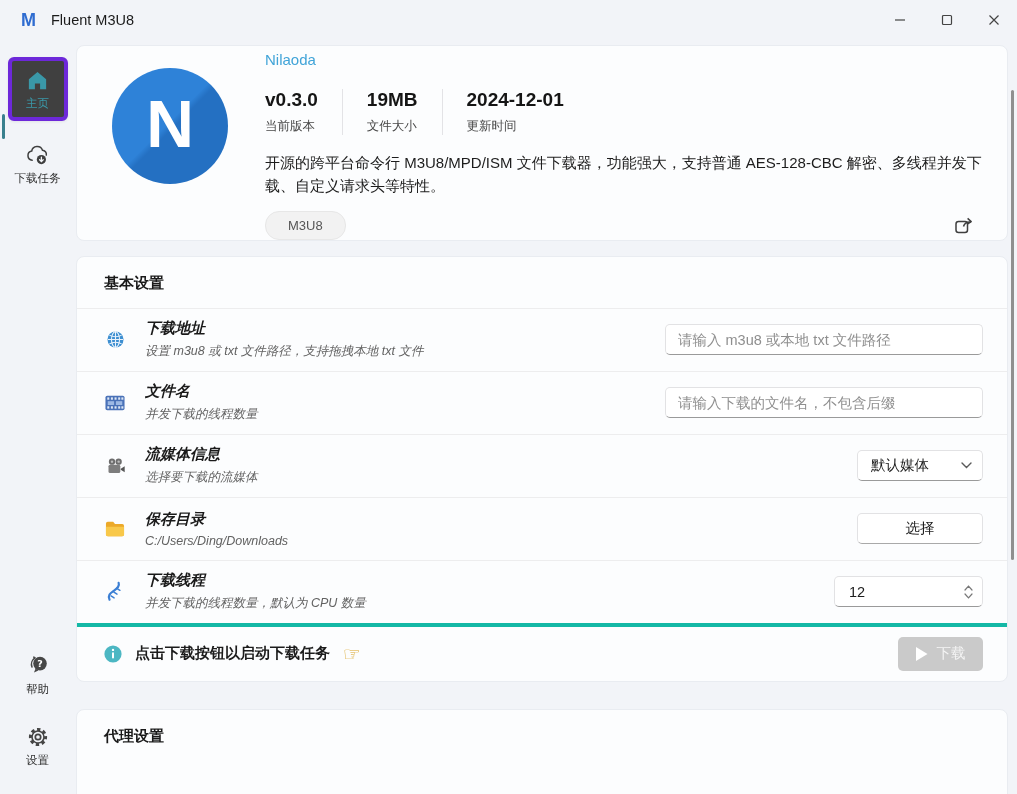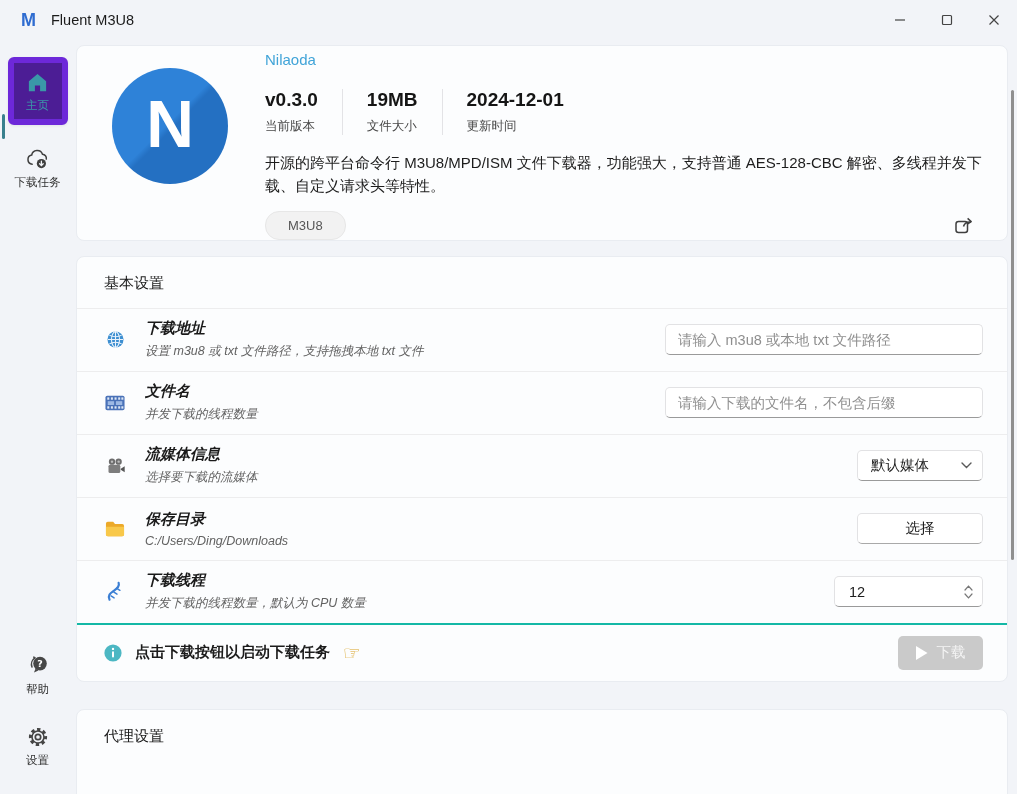--- a/index.html
+++ b/index.html
@@ -17,21 +17,21 @@
   .app-logo { font-size:18px; font-weight:bold; color:#2f6cd0; letter-spacing:-1px; }
   .app-title { font-size:14.5px; color:#1b1b1b; }
   .window-controls { display:flex; height:40px; }
   .win-btn { width:47px; height:40px; display:flex; align-items:center; justify-content:center; background:none; border:none; cursor:pointer; }
 
   
   .app-body { flex:1; display:flex; min-height:0; }
   .sidebar { width:75px; flex:0 0 75px; position:relative; display:flex; flex-direction:column; justify-content:space-between; padding:17px 0 6px; align-items:center; }
   .side-group { display:flex; flex-direction:column; align-items:center; }
   .side-item { width:60px; padding:8px 0 6px; margin-bottom:14px; display:flex; flex-direction:column; align-items:center; gap:4px; border-radius:6px; cursor:pointer; }
-  .side-item.active { background:#4c1d95; box-shadow:0 1px 3px rgba(0,0,0,.07); border:6px solid #6d28d9;justify-content:space-between; }
+  .side-item.active { background:#404040; box-shadow:0 1px 3px rgba(0,0,0,.07); border:4px solid #6d28d9;justify-content:space-between; }
   .side-label { font-size:11.5px; color:#333; }
   .side-item.active .side-label { color:#3a98a8; }
   .active-indicator { position:absolute; left:2px; top:74px; width:3px; height:25px; border-radius:2px; background:#39808e; }
 
   .content { flex:1; min-width:0; padding:5px 9px 0 1px; display:flex; flex-direction:column; overflow:hidden; }
   .card { background:#fcfdfe; border:1px solid #e9ecf1; border-radius:8px; }
 
   
   .hero { height:223px; margin-bottom:15px; display:flex; padding:0; }
   .hero-logo-wrap { flex:0 0 152px; padding:22px 0 0 35px; }
@@ -42,36 +42,36 @@
   .stats { display:flex; margin-top:20px; }
   .stat { padding-right:24px; margin-right:24px; border-right:1px solid #e3e3e6; }
   .stat:last-child { border-right:none; }
   .stat-value { font-size:19px; font-weight:bold; color:#151515; }
   .stat-label { font-size:12.5px; color:#474747; margin-top:7px; }
   .hero-desc { margin-top:16px; font-size:15px; line-height:1.55; color:#1d1d1d; max-width:735px; }
   .chip-row { margin-top:13px; display:flex; align-items:center; justify-content:space-between; padding-right:12px; }
   .chip { background:#f2f2f2; border:1px solid #e7e7e7; border-radius:14px; padding:6px 22px; font-size:13px; color:#565656; }
 
   
-  .section-header { padding:17px 24px 15px 27px; font-size:15px; font-weight:normal; color:#1a1a1a; }
+  .section-header { padding:17px 24px 15px 27px; font-size:15px; font-weight:bold; color:#1a1a1a; }
   .setting-row { display:flex; align-items:center; min-height:63px; padding:0 24px 0 27px; border-top:1px solid #ededee; }
   .row-icon { width:22px; flex:0 0 22px; margin-right:19px; display:flex; align-items:center; justify-content:center; }
   .row-text { flex:1; min-width:0;font-style:italic; }
   .row-title { font-size:15px; font-weight:bold; color:#1a1a1a; }
   .row-sub { font-size:12.5px; color:#626262; margin-top:5px; }
 
   .f-input { width:318px; height:31px; background:#fff; border:1px solid #e2e2e4; border-bottom:1px solid #9a9a9a; border-radius:5px; padding:0 12px; font-size:14.5px; color:#222; font-family:inherit; outline:none; }
   .f-input::placeholder { color:#8f8f8f; }
   .f-select { width:126px; height:31px; background:#fff; border:1px solid #e2e2e4; border-bottom:1px solid #9a9a9a; border-radius:5px; display:flex; align-items:center; justify-content:space-between; padding:0 10px 0 13px; font-size:14.5px; color:#1d1d1d; cursor:pointer; }
   .f-button { width:126px; height:31px; background:#fff; border:1px solid #e2e2e4; border-bottom:1px solid #a9a9a9; border-radius:5px; font-size:14.5px; color:#1d1d1d; font-family:inherit; cursor:pointer; }
   .f-number { width:149px; height:31px; background:#fff; border:1px solid #e2e2e4; border-bottom:1px solid #9a9a9a; border-radius:5px; display:flex; align-items:center; justify-content:space-between; padding:0 9px 0 2px; }
   .f-number input { width:70px; border:none; outline:none; font-size:14.5px; color:#1d1d1d; padding:0 0 0 12px; font-family:inherit; background:transparent; }
   .stepper { display:flex; flex-direction:column; gap:2px; cursor:pointer; align-items:center; }
 
-  .hint-row { display:flex; align-items:center; min-height:58px; padding:0 24px 0 27px; border-top:2px solid #14b8a6;gap:38px; }
+  .hint-row { display:flex; align-items:center; min-height:58px; padding:0 24px 0 27px; border-top:4px solid #14b8a6;gap:38px; }
   .hint-left { flex:1; display:flex; align-items:center; gap:13px; }
   .hint-text { font-size:15px; font-weight:bold; color:#1c1c1c; }
   .hand { font-size:20px; color:#d9a52a; line-height:1; }
   .download-btn { width:85px; height:34px; border:none; border-radius:5px; background:#cacaca; color:#f4f4f4; font-size:14.5px; font-family:inherit; display:flex; align-items:center; justify-content:center; gap:9px; cursor:default; }
 
   .proxy-card { margin-top:27px; min-height:120px; }
 
   .scrollbar-thumb { position:absolute; right:3px; top:90px; width:3px; height:470px; border-radius:2px; background:#8f8f8f; }
 </style>
 </head>

